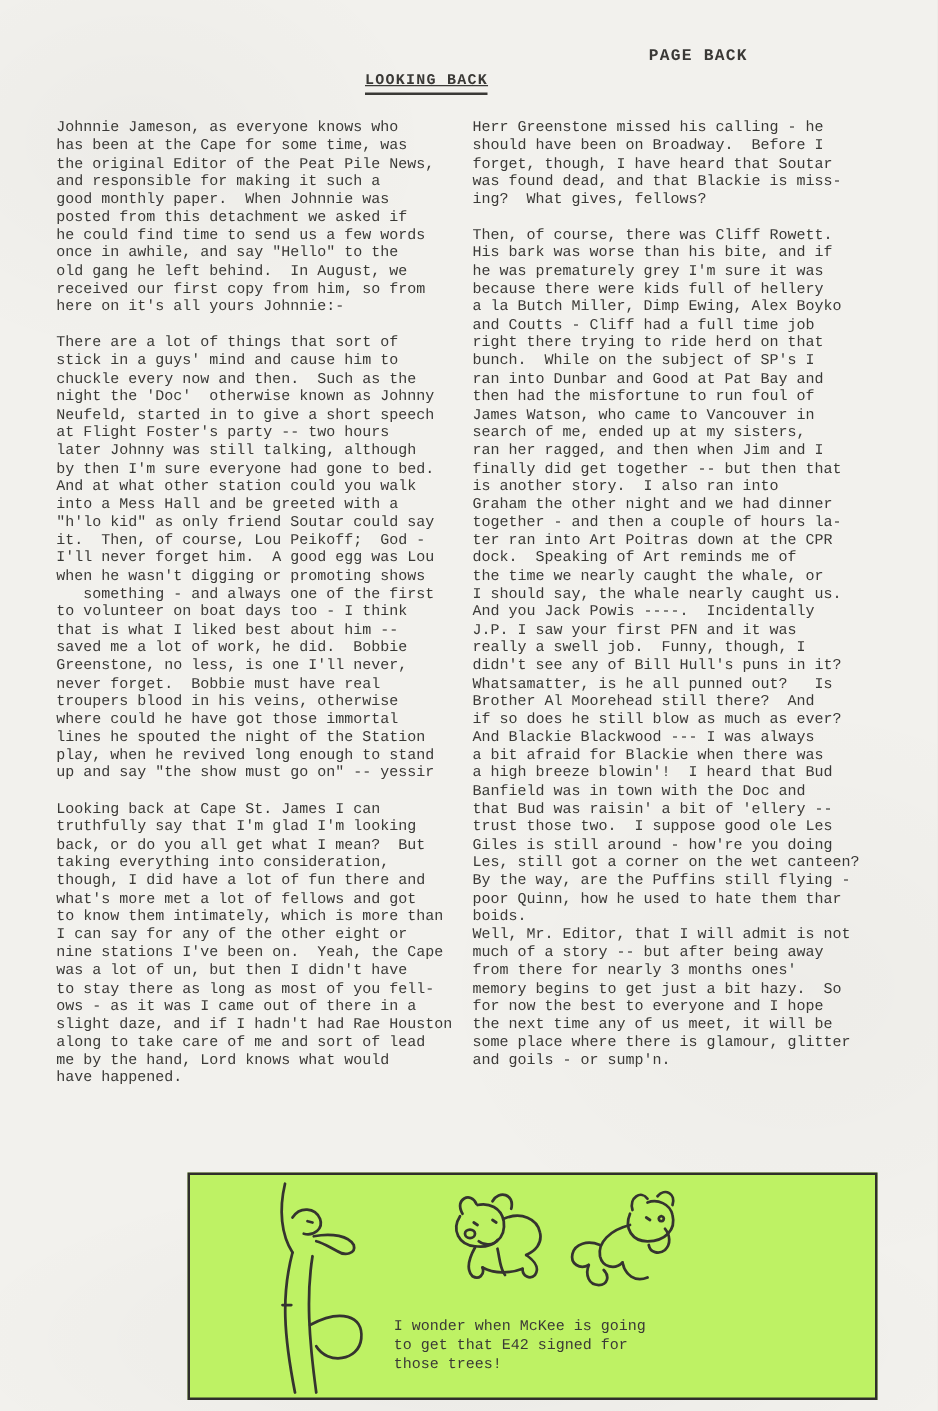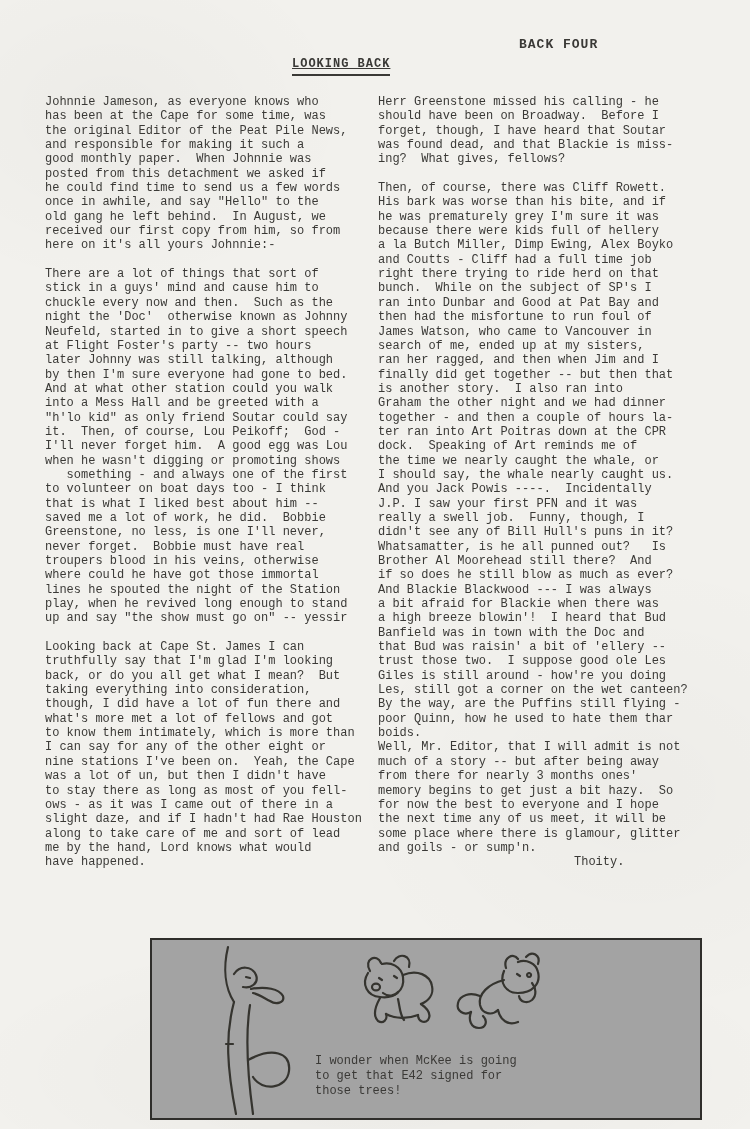--- a/index.html
+++ b/index.html
@@ -55,21 +55,21 @@
   .para.no-gap { margin-bottom: 0; }
   .signature {
     white-space: pre;
     padding-left: 196px;
   }
   .cartoon-box {
     position: absolute;
     left: 150px; top: 938px;
     width: 552px; height: 182px;
     border: 2px solid #2f2e2b;
-    background: #a3a3a3;
+    background: #bef264;
   }
   .cartoon-box svg {
     position: absolute;
     stroke: #35342f;
     fill: none;
     stroke-width: 2.2;
     stroke-linecap: round;
     stroke-linejoin: round;
   }
   .dancer  { left: 38px;  top: 4px;  }
@@ -82,21 +82,21 @@
     line-height: 15px;
     white-space: pre-wrap;
     color: #3a3936;
   }
 </style>
 </head>
 <body>
 
 <div class="page">
 
-  <div class="page-number">BACK FOUR</div>
+  <div class="page-number">PAGE BACK</div>
   <div class="title">LOOKING BACK</div>
 
   <div class="col col-left">
     <div class="para">Johnnie Jameson, as everyone knows who
 has been at the Cape for some time, was
 the original Editor of the Peat Pile News,
 and responsible for making it such a
 good monthly paper.  When Johnnie was
 posted from this detachment we asked if
 he could find time to send us a few words
@@ -193,21 +193,20 @@
 poor Quinn, how he used to hate them thar
 boids.</div>
     <div class="para no-gap">Well, Mr. Editor, that I will admit is not
 much of a story -- but after being away
 from there for nearly 3 months ones'
 memory begins to get just a bit hazy.  So
 for now the best to everyone and I hope
 the next time any of us meet, it will be
 some place where there is glamour, glitter
 and goils - or sump'n.</div>
-    <div class="signature">Thoity.</div>
   </div>
 
   <div class="cartoon-box">
 
     <svg class="dancer" width="135" height="174" viewBox="0 0 135 174">
       <path d="M38 3 C33 24, 35 44, 44 58"></path>
       <path d="M44 30 C50 21, 62 22, 66 31 C69 39, 61 45, 53 43"></path>
       <path d="M56 33 l4 1"></path>
       <path d="M61 45 C76 42, 89 45, 93 52 C95 59, 86 61, 80 57 C74 54, 68 50, 63 49"></path>
       <path d="M44 58 C35 92, 37 124, 46 170"></path>

